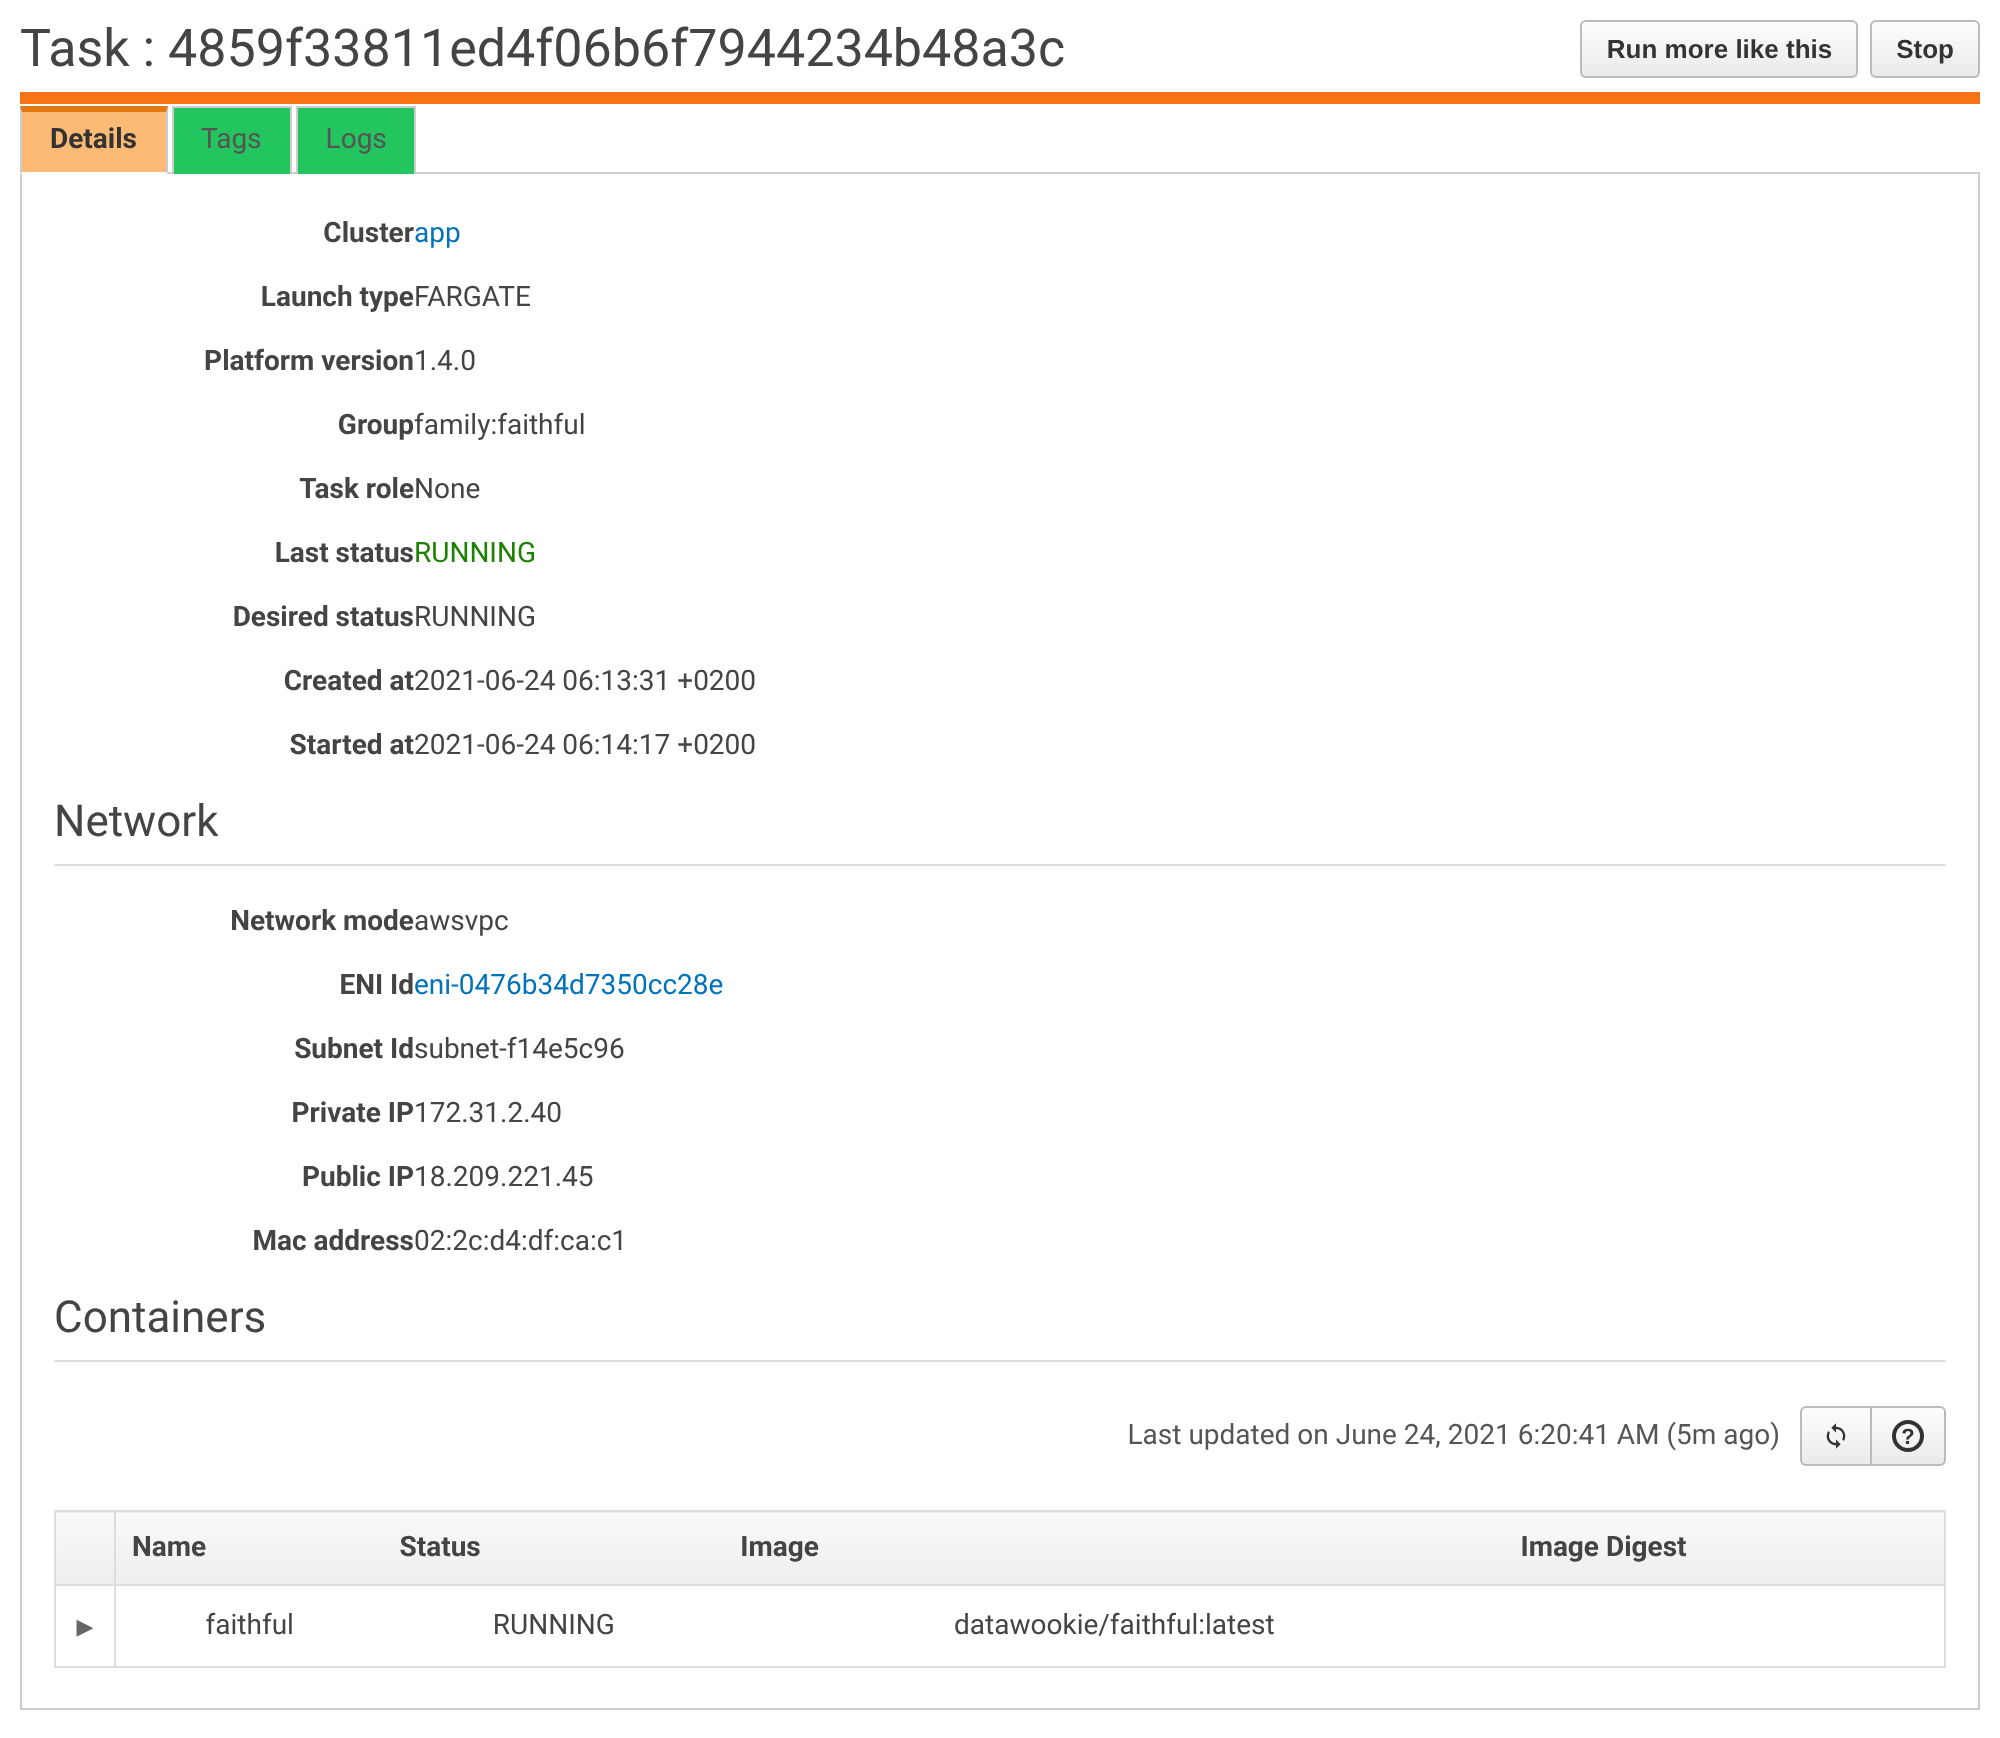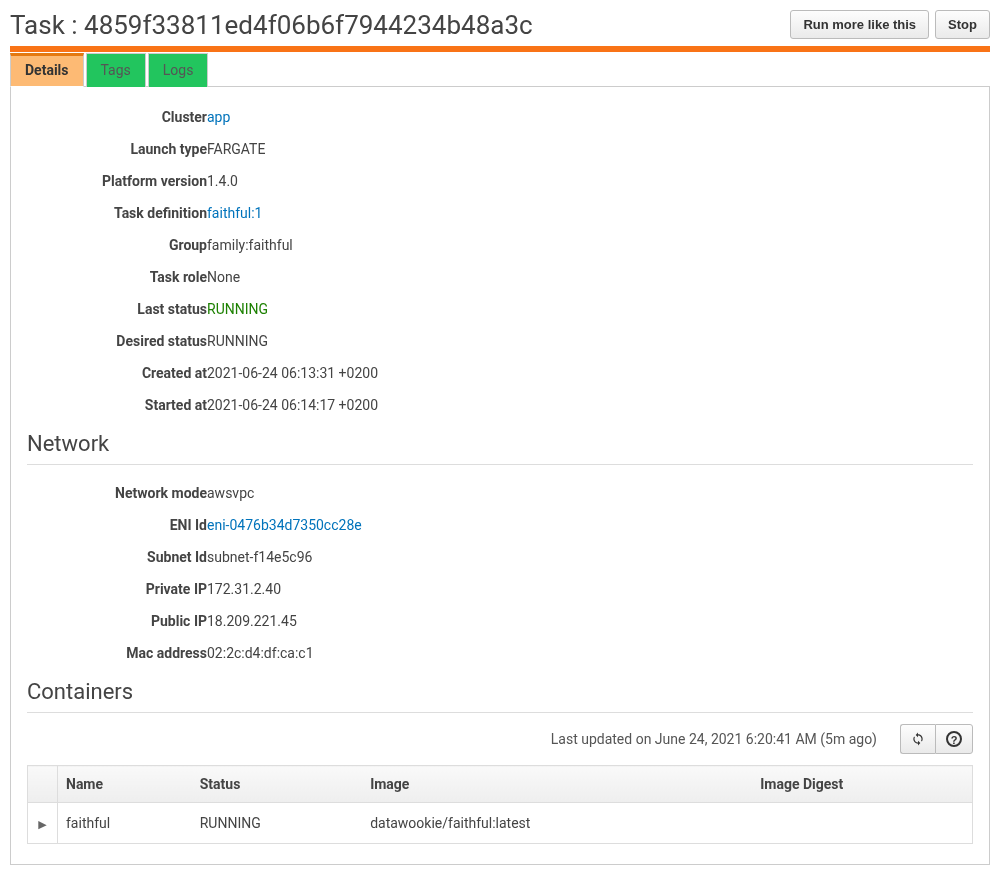--- a/index.html
+++ b/index.html
@@ -103,22 +103,22 @@
       padding-bottom: 8px;
       border-bottom: 1px solid #ddd;
     }
     .section-top-space {
       margin-top: 20px;
     }
     .last-updated-row {
       display: flex;
       justify-content: flex-end;
       align-items: center;
-      gap: 23px;
-      margin: 11px 0;
+      gap: 10px;
+      margin: 22px 0;
       color: #555;
     }
     .icon-btn-group {
       display: flex;
     }
     .icon-btn-group .btn {
       border-radius: 0;
     }
     .icon-btn-group .btn:first-child {
       border-radius: 3px 0 0 3px;
@@ -142,20 +142,21 @@
     }
     table.container-table th.expander-col,
     table.container-table td.expander-col {
       width: 30px;
       text-align: center;
       border-right: 1px solid #ddd;
     }
     table.container-table td {
       padding: 12px 8px;
       color: #444;
+      text-align: center;
     }
     .expander {
       color: #666;
       font-size: 11px;
       cursor: pointer;
     }
     svg.icon {
       width: 14px;
       height: 14px;
       fill: #333;
@@ -197,24 +198,20 @@
     <div class="kv-label">Cluster</div>
     <div class="kv-value kv-link">app</div>
   </div>
   <div class="kv-row">
     <div class="kv-label">Launch type</div>
     <div class="kv-value">FARGATE</div>
   </div>
   <div class="kv-row">
     <div class="kv-label">Platform version</div>
     <div class="kv-value">1.4.0</div>
-  </div>
-  <div class="kv-row">
-    <div class="kv-label">Task definition</div>
-    <div class="kv-value kv-link">faithful:1</div>
   </div>
   <div class="kv-row">
     <div class="kv-label">Group</div>
     <div class="kv-value">family:faithful</div>
   </div>
   <div class="kv-row">
     <div class="kv-label">Task role</div>
     <div class="kv-value">None</div>
   </div>
   <div class="kv-row">

